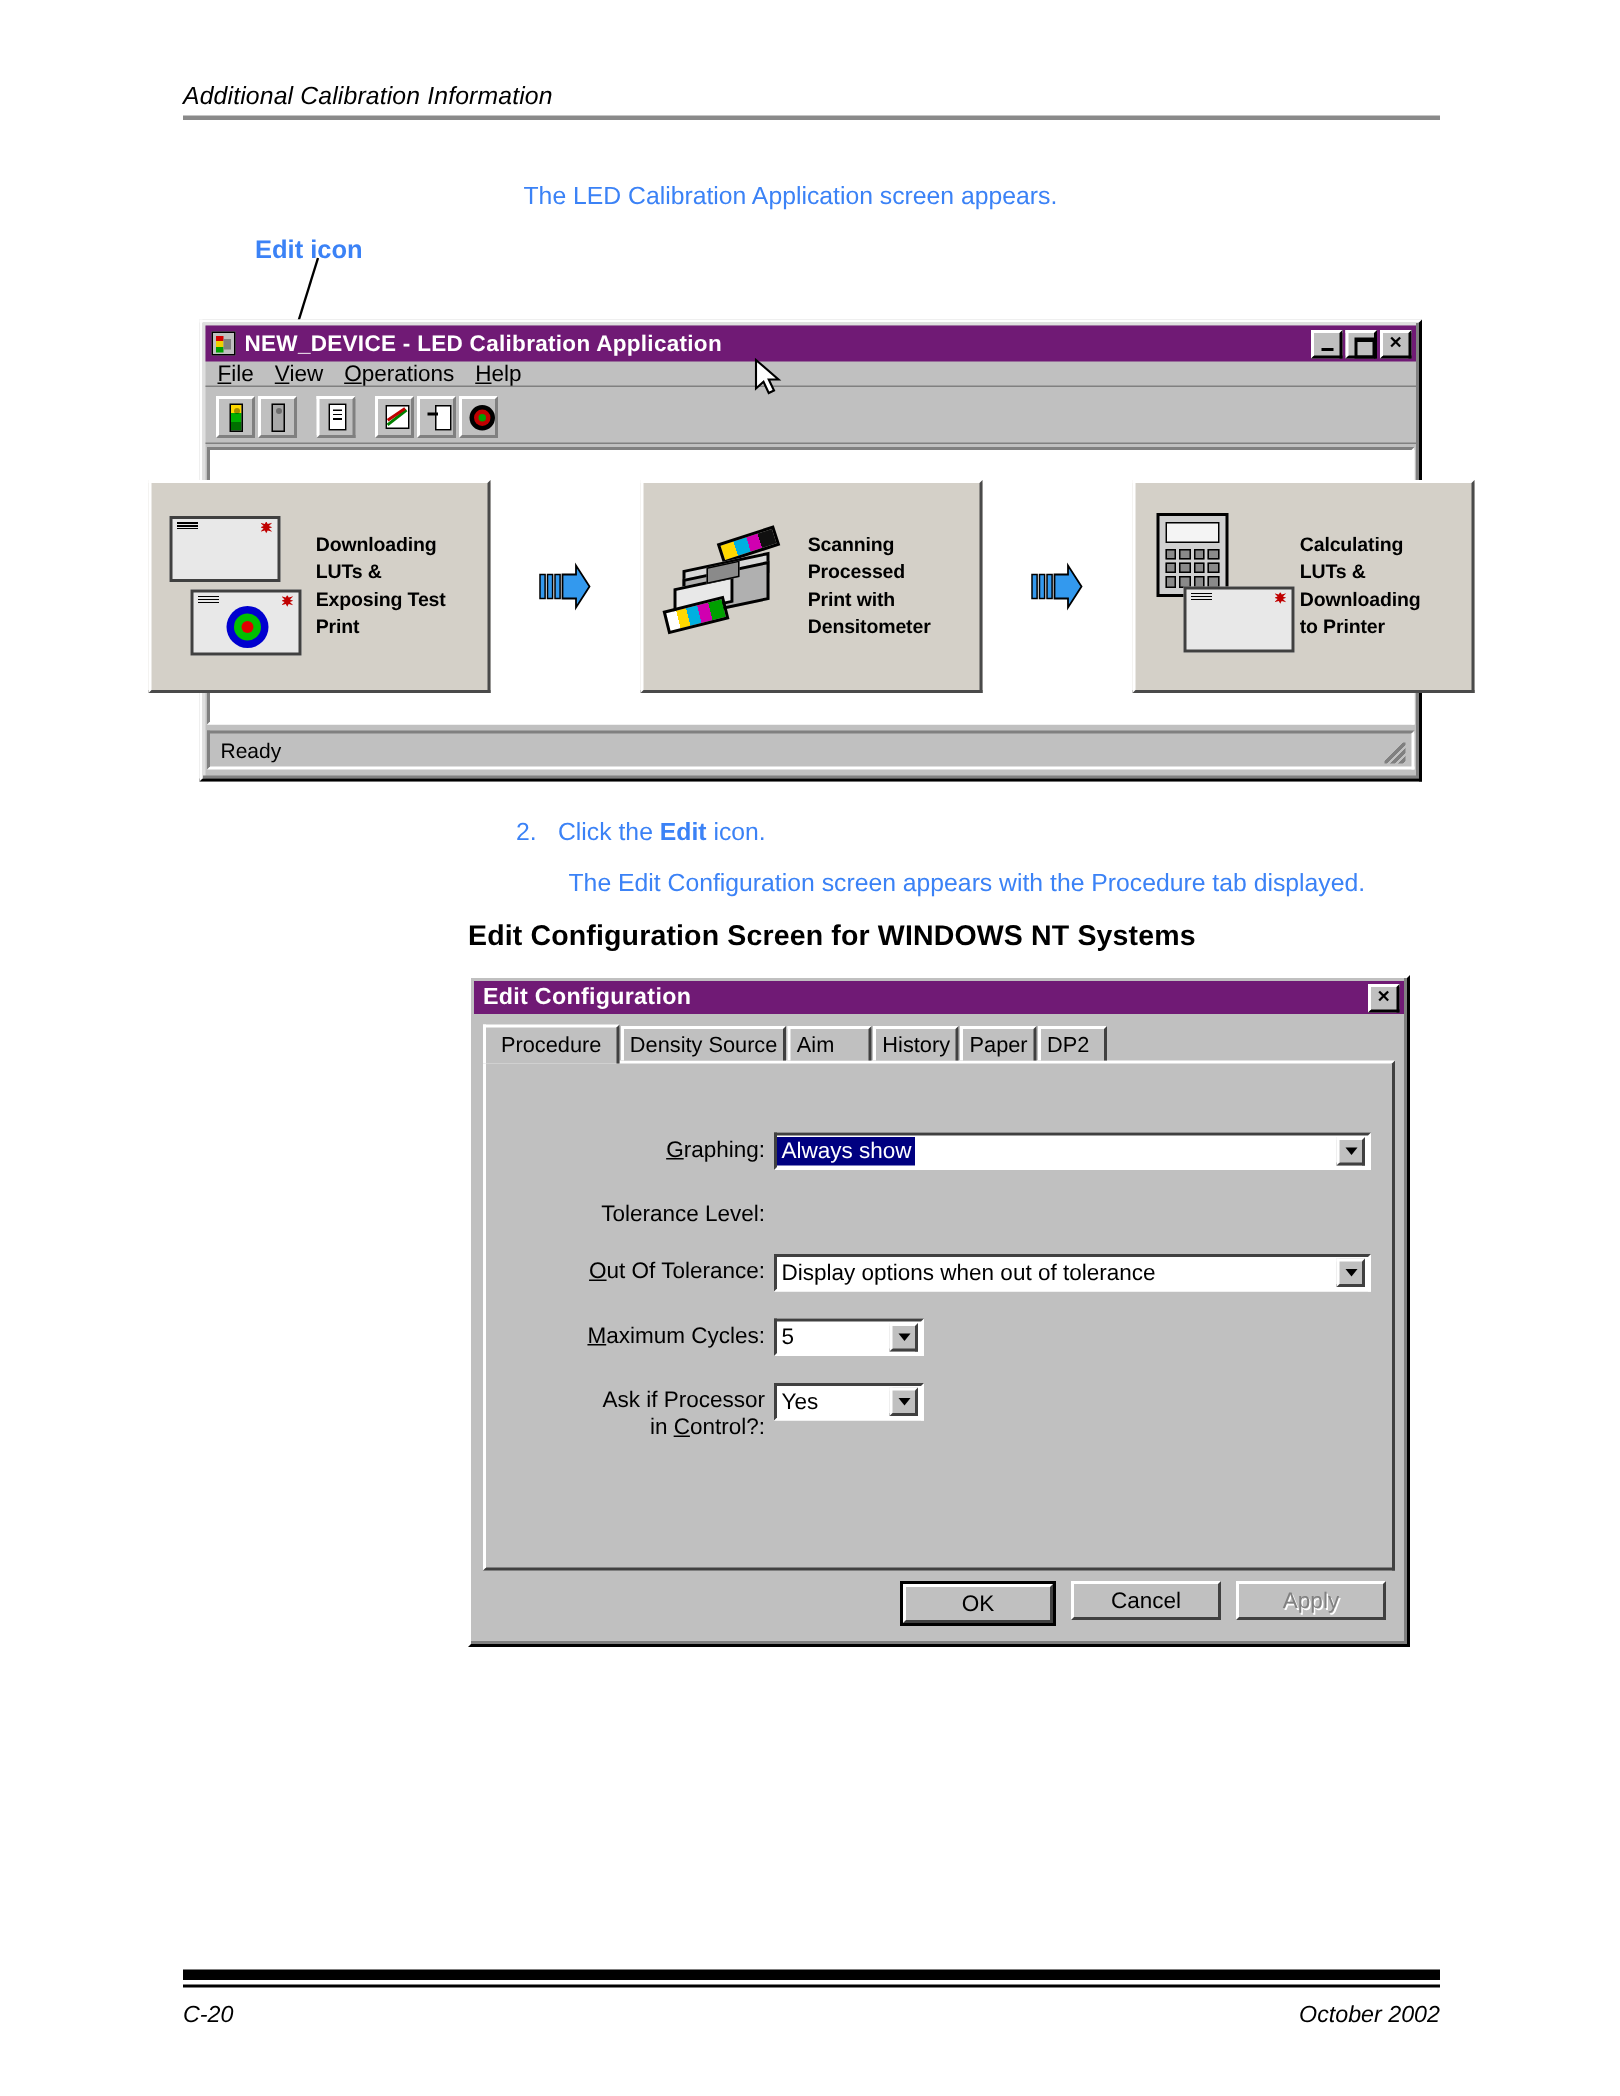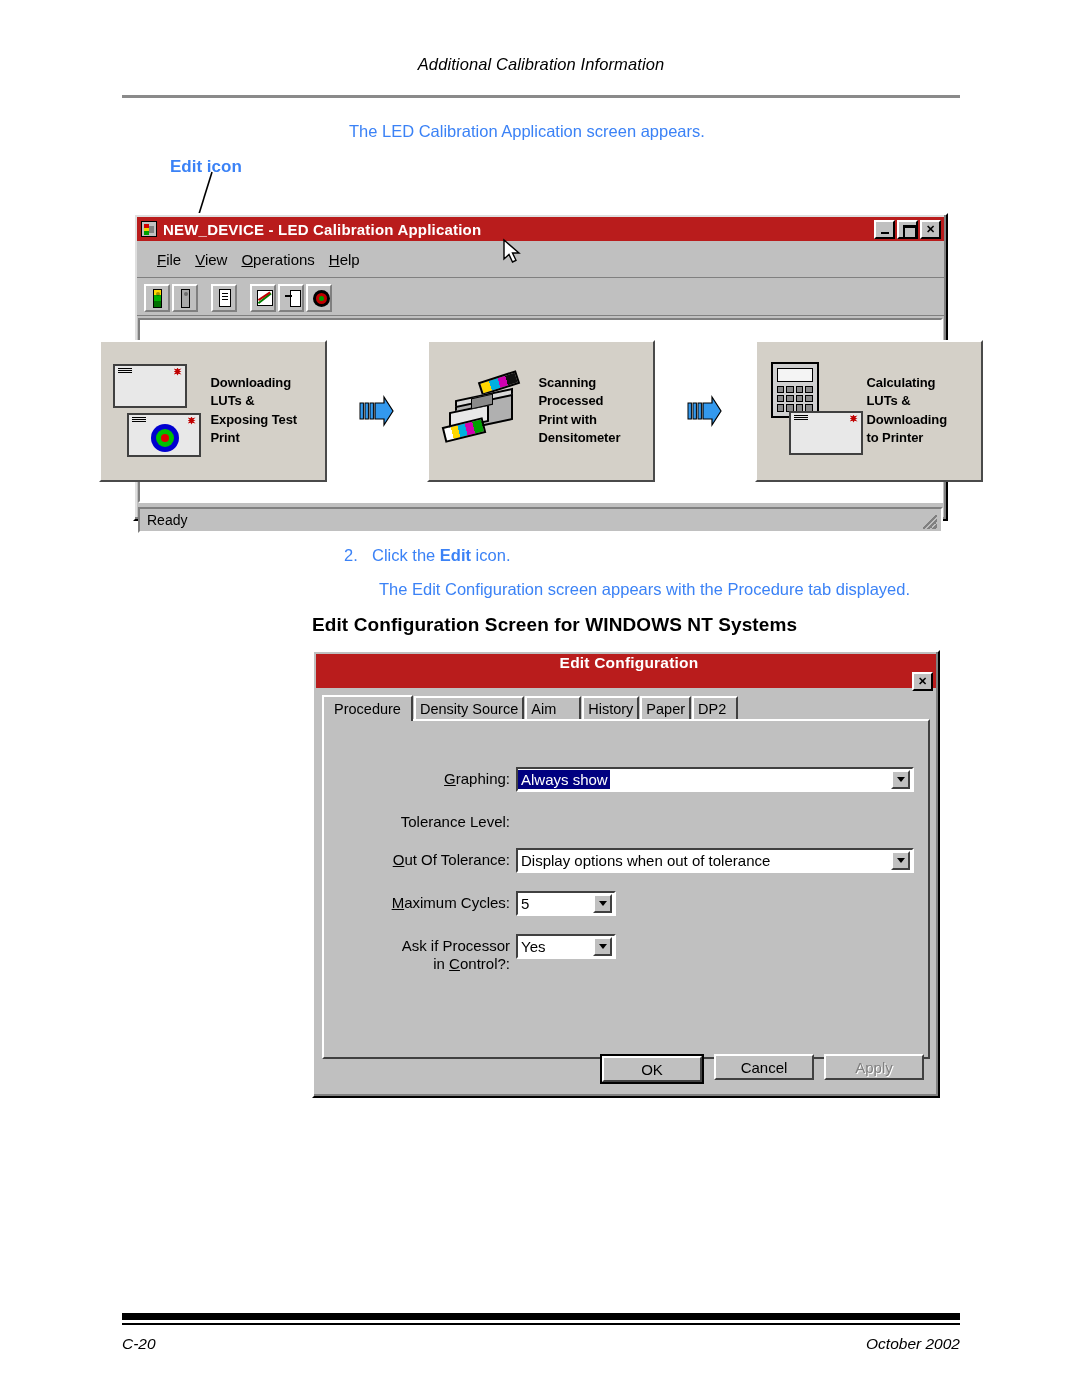--- a/index.html
+++ b/index.html
@@ -12,21 +12,21 @@
     position:relative;
     overflow:hidden;
   }
 
   
   #page-header {
     position:absolute; left:122px; top:55px; width:838px;
   }
   #page-header .hdr-text {
     font-style:italic; font-size:16.5px; font-weight:400;
-    letter-spacing:.1px; color:#000; padding-bottom:21px;text-align:center;
+    letter-spacing:.1px; color:#000; padding-bottom:3px;
   }
   #page-header .hdr-rule {
     height:3px; background:#8a8a8a; width:100%;
   }
 
   #page-footer {
     position:absolute; left:122px; top:1313px; width:838px;
   }
   #page-footer .ftr-rule-thick { height:7px; background:#000; }
   #page-footer .ftr-rule-thin  { height:2px; background:#000; margin-top:3px; }
@@ -56,21 +56,21 @@
   
   #app-window {
     position:absolute; left:133px; top:213px; width:815px; height:308px;
     background:#c0c0c0;
     border-top:2px solid #ffffff; border-left:2px solid #ffffff;
     border-right:2px solid #000000; border-bottom:2px solid #000000;
     box-shadow: inset -2px -2px 0 #808080, inset 2px 2px 0 #dfdfdf;
   }
   .titlebar {
     height:24px; margin:2px 2px 0 2px;
-    background:#b91c1c; color:#fff;
+    background:#701a75; color:#fff;
     display:flex; align-items:center;
     font-size:15px; font-weight:bold;
     padding-left:4px;
   }
   .titlebar .tb-title { margin-left:6px; letter-spacing:.2px; }
   .app-icon {
     width:16px; height:16px; background:#c0c0c0;
     border:1px solid #000; position:relative; flex:none;
   }
   .app-icon::before{
@@ -87,23 +87,23 @@
     border-top:2px solid #fff; border-left:2px solid #fff;
     border-right:2px solid #000; border-bottom:2px solid #000;
     position:relative; font-size:11px; color:#000;
     display:flex; align-items:center; justify-content:center;
     font-weight:bold; line-height:1;
   }
   .tb-btn.min::after { content:""; position:absolute; width:8px; height:2px; background:#000; bottom:3px; left:5px; }
   .tb-btn.max::after { content:""; position:absolute; width:10px; height:9px; border:2px solid #000; border-top-width:3px; left:4px; top:3px; }
 
   .menubar {
-    margin:1px 2px 0 2px; height:36px;
+    margin:1px 2px 0 2px; height:16px;
     display:flex; align-items:center; gap:14px;
-    padding-left:20px; font-size:15px;
+    padding-left:8px; font-size:15px;
     border-bottom:1px solid #808080;
   }
   .menubar span { cursor:default; }
   .menubar u { text-decoration:underline; }
 
   .toolbar {
     margin:2px; height:36px; display:flex; align-items:center;
     gap:2px; padding-left:7px;
     border-bottom:1px solid #808080;
   }
@@ -273,21 +273,21 @@
   #mouse-cursor { position:absolute; left:502px; top:238px; }
 
   
   #dlg {
     position:absolute; left:312px; top:650px; width:628px; height:448px;
     background:#c0c0c0;
     border-top:2px solid #ffffff; border-left:2px solid #ffffff;
     border-right:2px solid #000000; border-bottom:2px solid #000000;
     box-shadow: inset -2px -2px 0 #808080;
   }
-  #dlg .titlebar { height:34px;flex-direction:column; }
+  #dlg .titlebar { height:22px; }
   #dlg .tb-title { margin-left:2px; font-size:15.5px; }
 
   .tabstrip {
     margin:6px 8px 0 8px; display:flex; align-items:flex-end; height:25px;
     position:relative; z-index:2;
   }
   .tab {
     height:23px; padding:0 4px; background:#c0c0c0;
     border-top:2px solid #ffffff; border-left:2px solid #ffffff;
     border-right:2px solid #404040;

